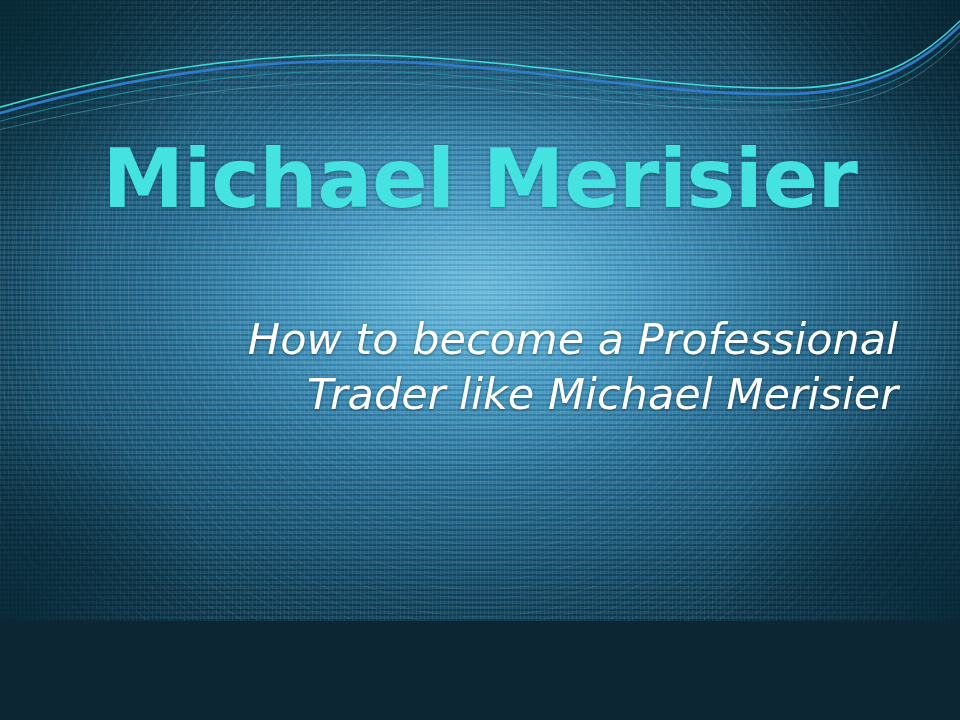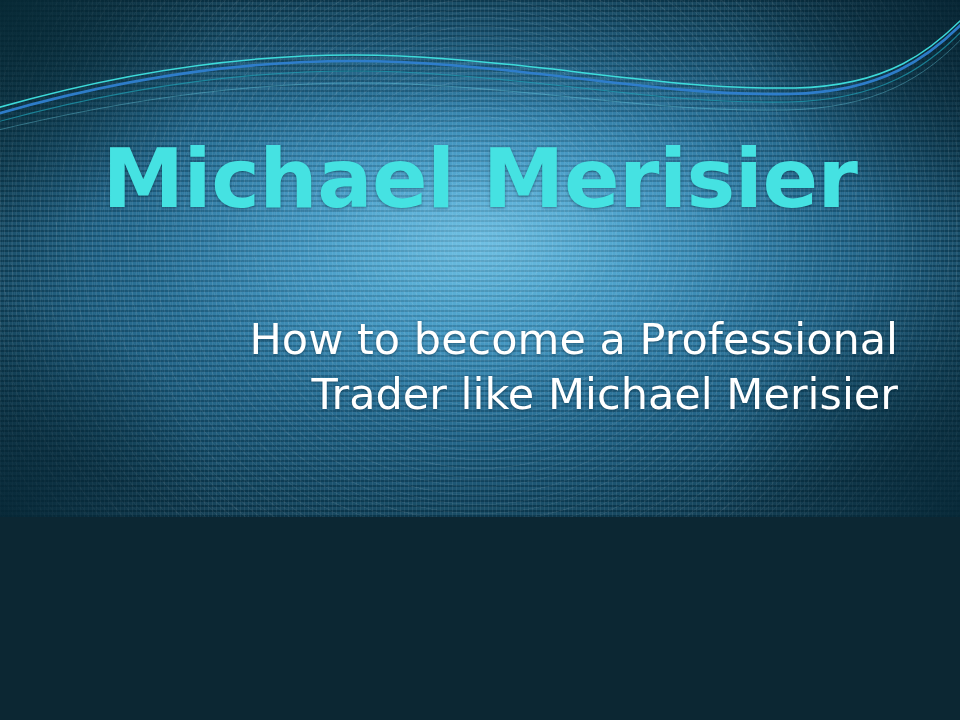--- a/index.html
+++ b/index.html
@@ -4,21 +4,21 @@
 <style>
   html, body {
     margin: 0;
     padding: 0;
     background: #0c2733;
   }
 
   #slide {
     position: relative;
     width: 960px;
-    height: 517px;
+    height: 621px;
     overflow: hidden;
     font-family: "DejaVu Sans", sans-serif;
     background: #1d6a8e;
   }
 
   
 
   
   .bg-base {
     position: absolute;
@@ -158,20 +158,21 @@
     position: absolute;
     left: 120px;
     right: 62px;
     top: 312px;
     text-align: right;
     font-size: 43px;
     line-height: 1.28;
     color: #ffffff;
     font-weight: normal;
     text-shadow: 0 1px 3px rgba(6,40,58,.55);
+    font-style: italic;
   }
 </style>
 </head>
 <body>
 
 <div id="slide">
 
   <div class="bg-base"></div>
   <div class="bg-panels"></div>
   <div class="bg-rings"></div>

